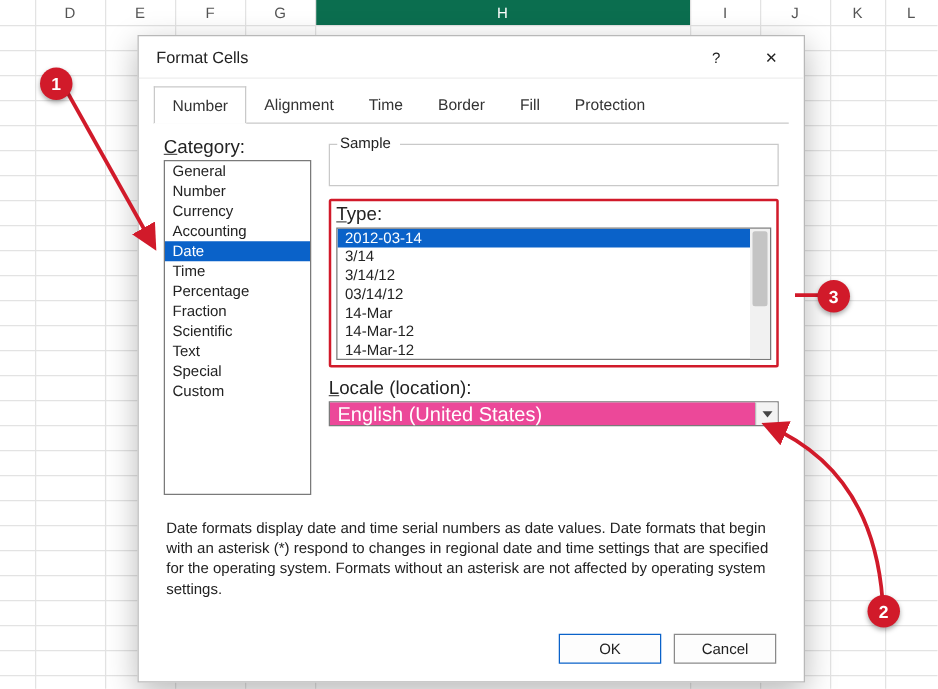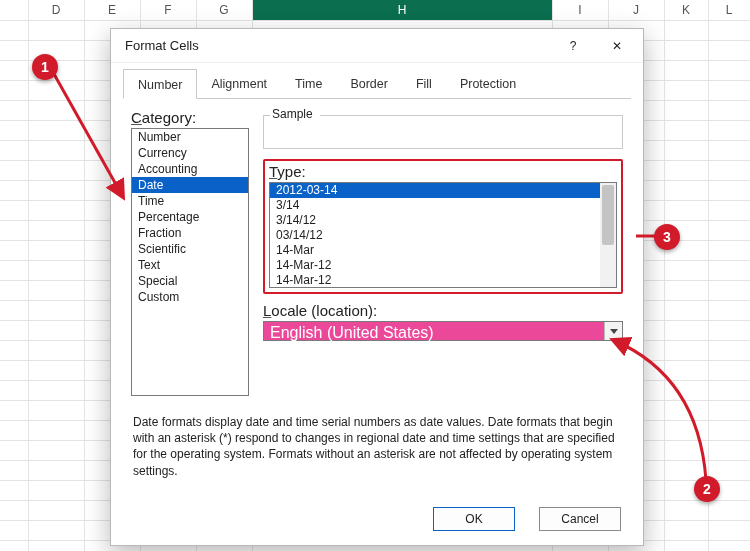--- a/index.html
+++ b/index.html
@@ -101,21 +101,21 @@
     border-left:1px solid #bbb; background:#f3f3f3; cursor:pointer;
   }
   .caret {
     width:0;height:0;border-left:4px solid transparent;border-right:4px solid transparent;
     border-top:5px solid #444;
   }
 
   .explain { margin:18px 2px 0 2px; font-size:12px; line-height:1.35; color:#222; }
 
   .buttons {
-    position:absolute; right:22px; bottom:14px; display:flex; gap:24px;
+    position:absolute; right:22px; bottom:14px; display:flex; gap:10px;
   }
   .btn {
     min-width:82px; height:24px; border:1px solid #8a8a8a; background:#fdfdfd;
     display:flex; align-items:center; justify-content:center; cursor:pointer;
     font-size:12px;
   }
   .btn.primary { border:1.5px solid #0a62c9; }
 
   
   .callout {
@@ -199,20 +199,21 @@
       <div class="tab">Border</div>
       <div class="tab">Fill</div>
       <div class="tab">Protection</div>
     </div>
 
   <div class="body">
     <div class="cols">
       <div>
         <div class="label"><span class="underline">C</span><span>ategory:</span></div>
         <div class="catbox" id="catbox">
+            <div class="item">General</div>
             <div class="item">Number</div>
             <div class="item">Currency</div>
             <div class="item">Accounting</div>
             <div class="item sel">Date</div>
             <div class="item">Time</div>
             <div class="item">Percentage</div>
             <div class="item">Fraction</div>
             <div class="item">Scientific</div>
             <div class="item">Text</div>
             <div class="item">Special</div>

